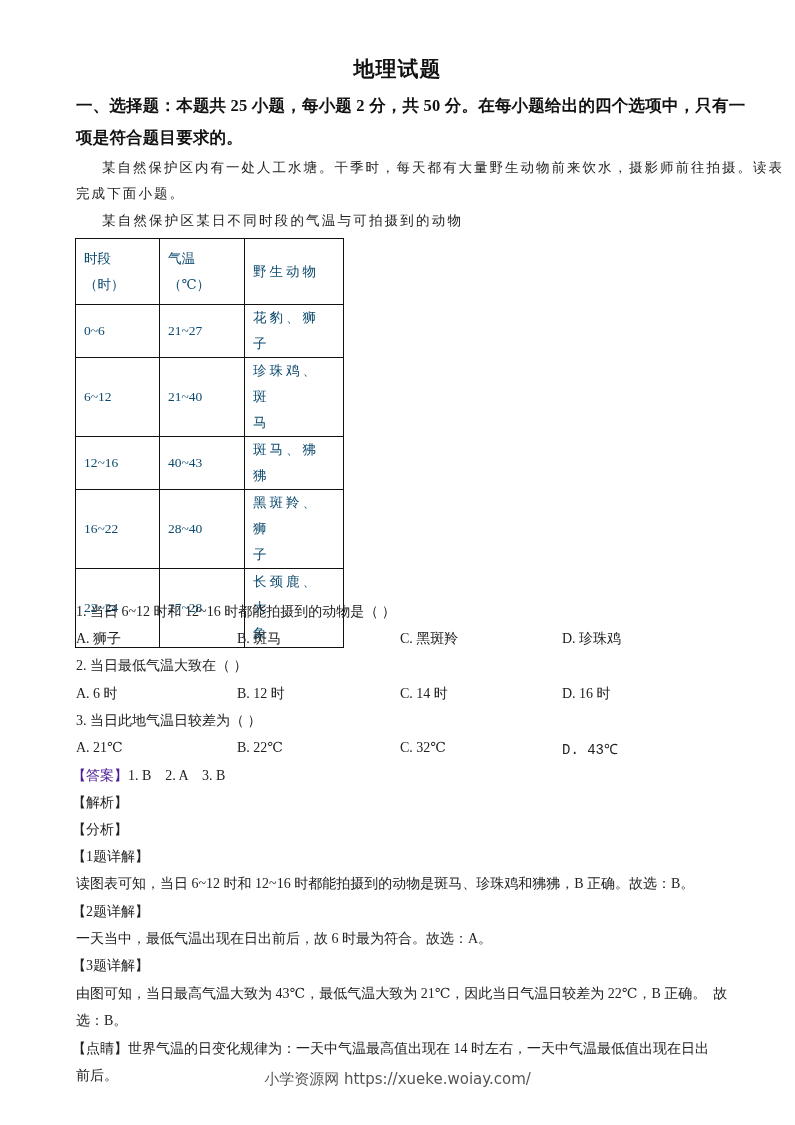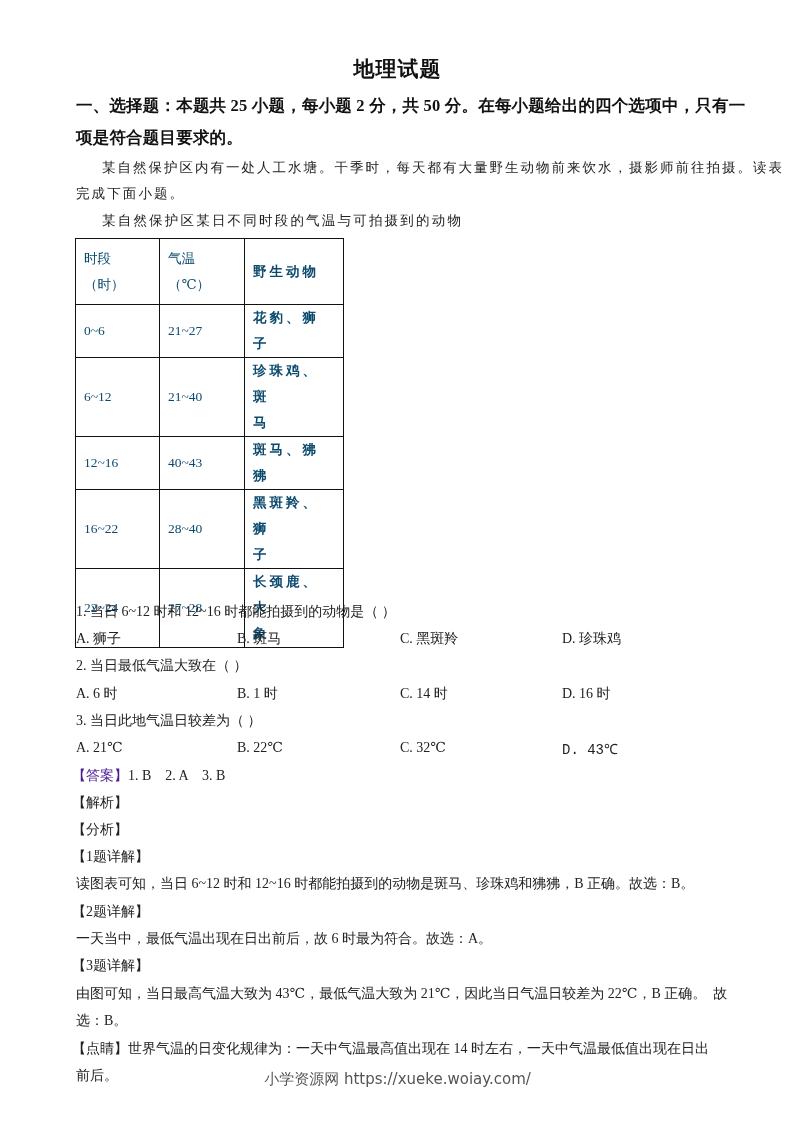--- a/index.html
+++ b/index.html
@@ -23,21 +23,21 @@
   table.data {
     position: absolute; left: 75px; top: 238px; border-collapse: collapse;
     font-size: 13.5px;
   }
   table.data td {
     border: 1.5px solid #111; padding: 0 8px; vertical-align: middle;
     color: #0c4a6e; line-height: 26px;
   }
   .c1 { width: 67px; }
   .c2 { width: 68px; }
-  .c3 { width: 82px; letter-spacing: 3px; font-weight: bold; }
+  .c3 { width: 82px; letter-spacing: 3px; }
   .q { left: 76px; font-size: 14px; color: #222; }
   .opt { font-size: 14px; color: #222; }
   .blue { color: #4c1d95; }
   .body-line { left: 76px; font-size: 14px; color: #222; }
   .footer {
     left: 0; width: 795px; top: 1070px; text-align: center;
     font-family: "DejaVu Sans", sans-serif; font-size: 15px; color: #555;
   }
 </style>
 </head>
@@ -110,21 +110,21 @@
   </table>
 
 <div class="abs q" style="top:603px;">1. 当日 6~12 时和 12~16 时都能拍摄到的动物是（    ）</div>
 <div class="abs opt" style="left:76px; top:630px;">A. 狮子</div>
 <div class="abs opt" style="left:237px; top:630px;">B. 斑马</div>
 <div class="abs opt" style="left:400px; top:630px;">C. 黑斑羚</div>
 <div class="abs opt" style="left:562px; top:630px;">D. 珍珠鸡</div>
 
 <div class="abs q" style="top:657px;">2. 当日最低气温大致在（    ）</div>
 <div class="abs opt" style="left:76px; top:685px;">A. 6 时</div>
-<div class="abs opt" style="left:237px; top:685px;">B. 1 时</div>
+<div class="abs opt" style="left:237px; top:685px;">B. 12 时</div>
 <div class="abs opt" style="left:400px; top:685px;">C. 14 时</div>
 <div class="abs opt" style="left:562px; top:685px;">D. 16 时</div>
 
 <div class="abs q" style="top:712px;">3. 当日此地气温日较差为（    ）</div>
 <div class="abs opt" style="left:76px; top:739px;">A. 21℃</div>
 <div class="abs opt" style="left:237px; top:739px;">B. 22℃</div>
 <div class="abs opt" style="left:400px; top:739px;">C. 32℃</div>
 <div class="abs opt" style="left:562px; top:739px;font-family:Liberation Mono, monospace;">D. 43℃</div>
 
 <div class="abs body-line" style="left:72px; top:767px;">

